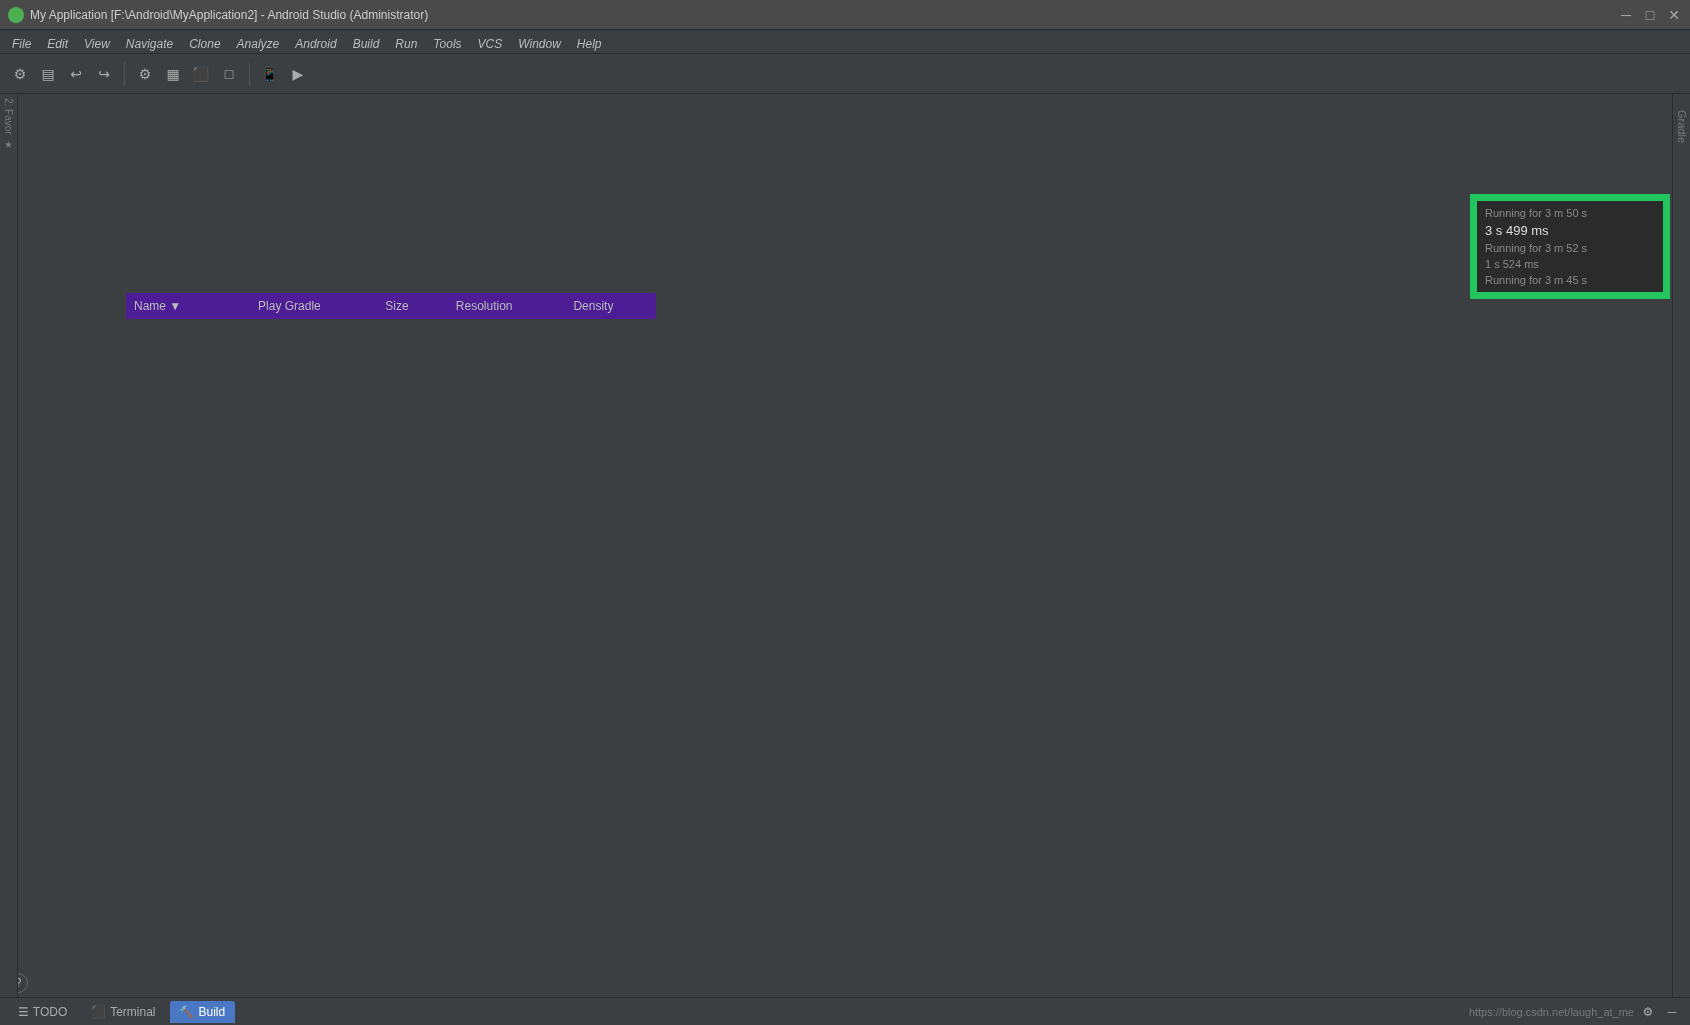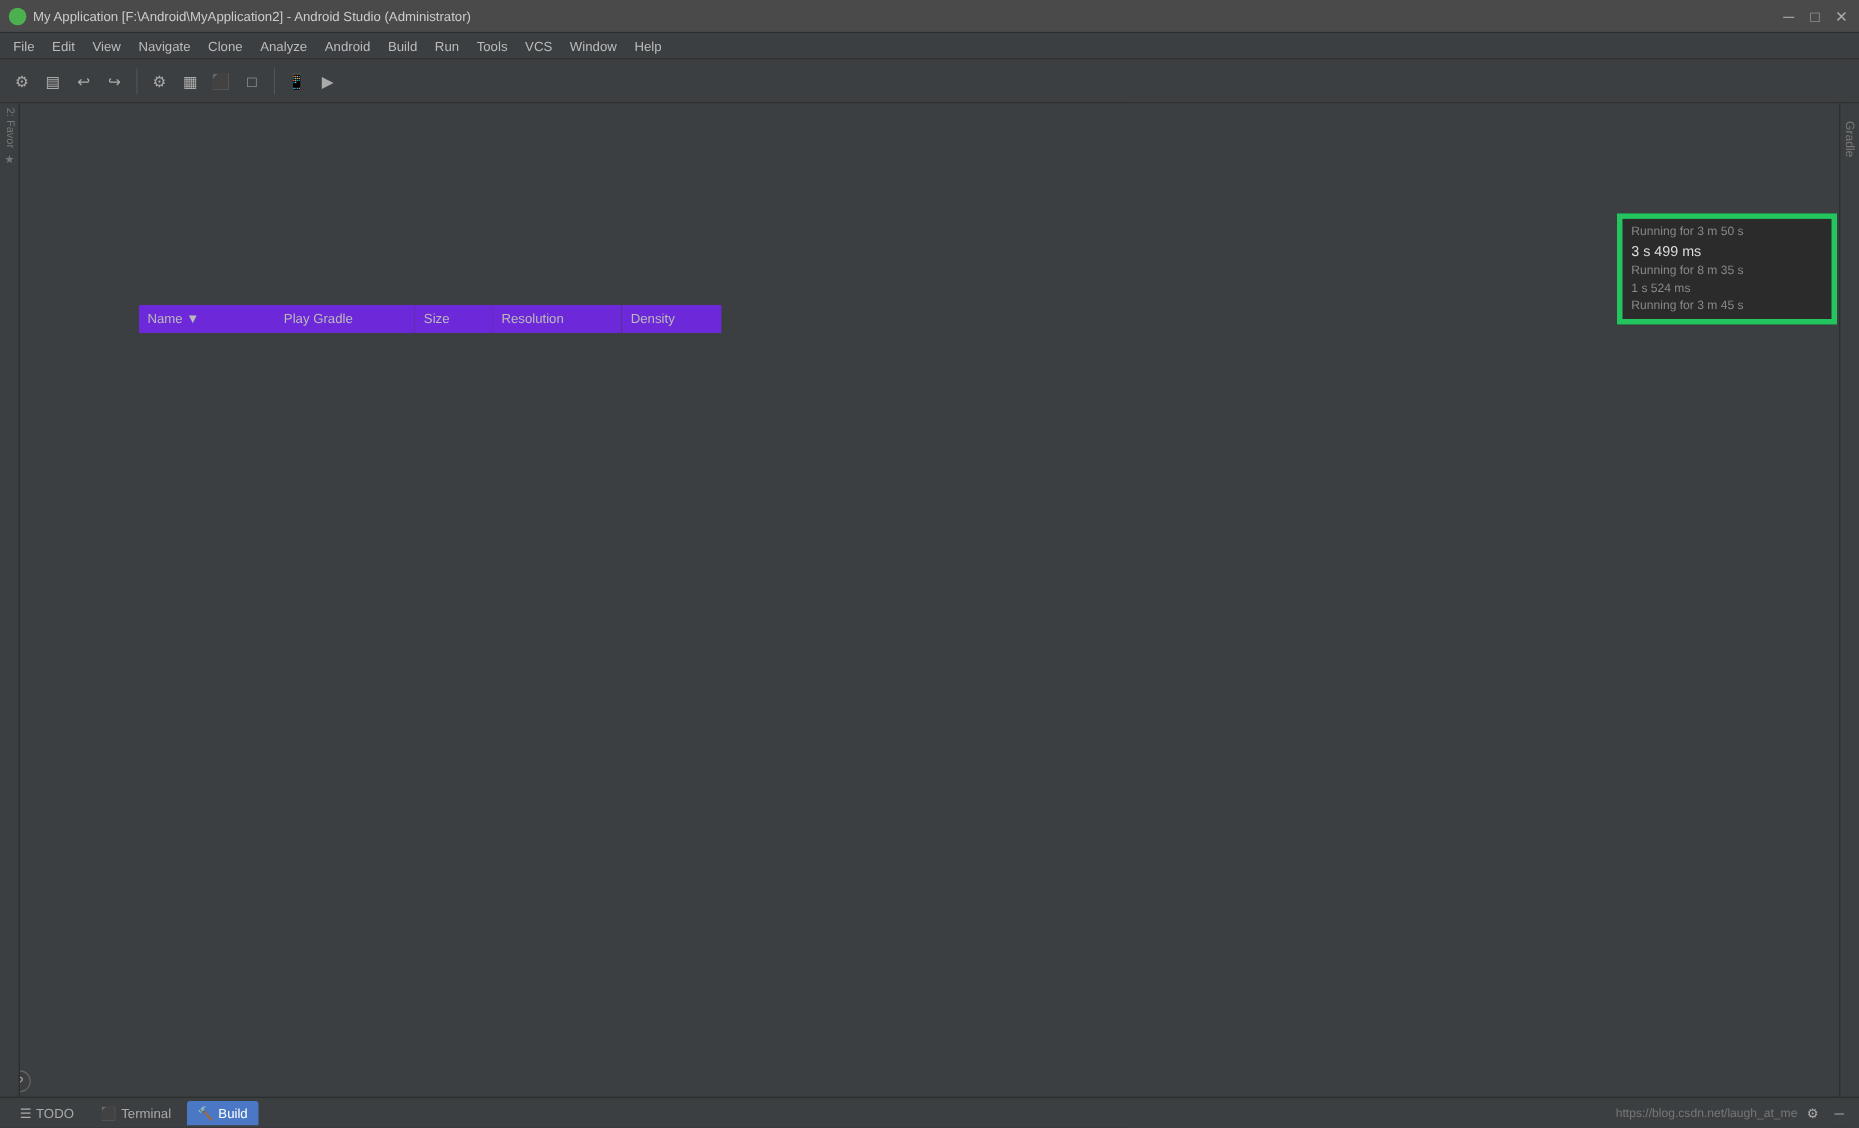--- a/index.html
+++ b/index.html
@@ -45,23 +45,24 @@
       cursor: pointer;
       font-size: 14px;
       display: flex; align-items: center; justify-content: center;
     }
 
     
     .menu-bar {
       background: #3c3f41;
       height: 24px;
       display: flex;
-      align-items: center;
+      align-items: flex-end;
       padding: 0 4px;
       border-bottom: 1px solid #2b2b2b;
+      font-style: italic;
     }
     .menu-item {
       padding: 2px 8px;
       color: #bbbbbb;
       cursor: pointer;
       font-size: 12px;
     }
 
     
     .toolbar {
@@ -230,29 +231,29 @@
     .device-table-wrapper {
       flex: 1;
       overflow-y: auto;
       background: #45494a;
     }
     table {
       width: 100%;
       border-collapse: collapse;
     }
     thead th {
-      background: #6d28d9;
+      background: #4c1d95;
       color: #bbbbbb;
       padding: 6px 8px;
       text-align: left;
       font-weight: 500;
       font-size: 12px;
       border-bottom: 1px solid #3a3a3a;
       position: sticky;
-      top: 0;
+      top: 16px;
       z-index: 1;
     }
     tbody tr {
       cursor: pointer;
       border-bottom: 1px solid #3a3a3a;
     }
     tbody tr.selected {
       background: #4a78c4;
       color: white;
     }
@@ -428,21 +429,21 @@
       cursor: pointer;
     }
 
     
     .timing-panel {
       position: absolute;
       right: 20px;
       top: 100px;
       width: 200px;
       background: #2b2b2b;
-      border: 5px solid #22c55e;
+      border: 7px solid #22c55e;
       padding: 4px 8px;
       font-size: 11px;
       color: #888;
     }
     .timing-row {
       padding: 2px 0;
       display: flex;
       justify-content: space-between;
     }
     .timing-highlight {
@@ -713,21 +714,21 @@
   <div style="flex:1; background:#3c3f41; position:relative; overflow:hidden;">
 
     <div class="timing-panel">
       <div class="timing-row">
         <span>Running for 3 m 50 s</span>
       </div>
       <div class="timing-row timing-highlight">
         <span>3 s 499 ms</span>
       </div>
       <div class="timing-row">
-        <span>Running for 8 m 35 s</span>
+        <span>Running for 3 m 52 s</span>
       </div>
       <div class="timing-row">
         <span>1 s 524 ms</span>
       </div>
       <div class="timing-row">
         <span>Running for 3 m 45 s</span>
       </div>
     </div>
 
     <div style="position:absolute; right:0; top:0; bottom:0; width:18px; background:#3c3f41; border-left:1px solid #2b2b2b; display:flex; flex-direction:column; align-items:center; padding-top:8px;">

